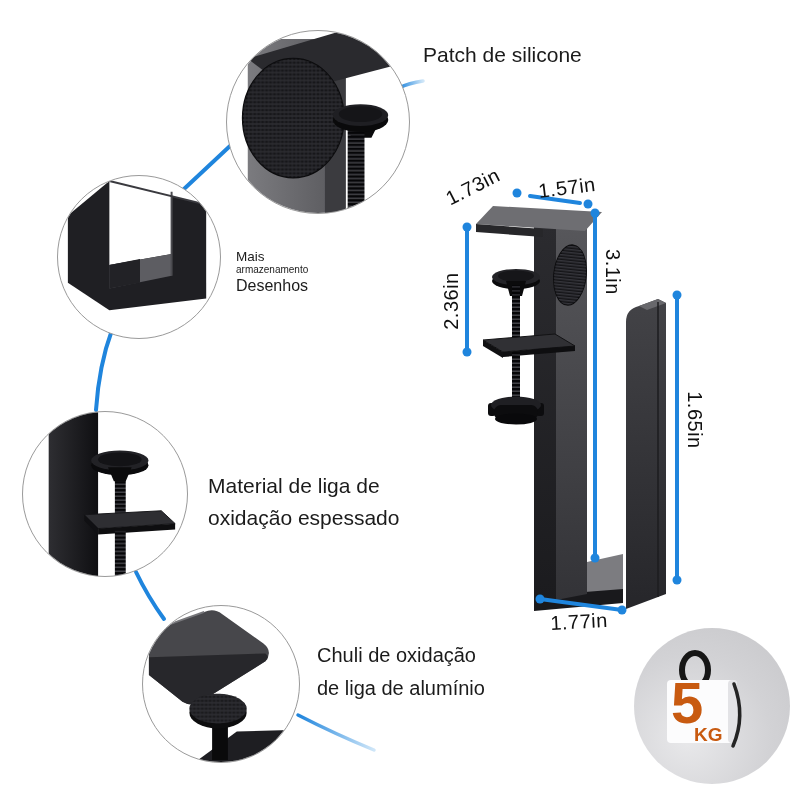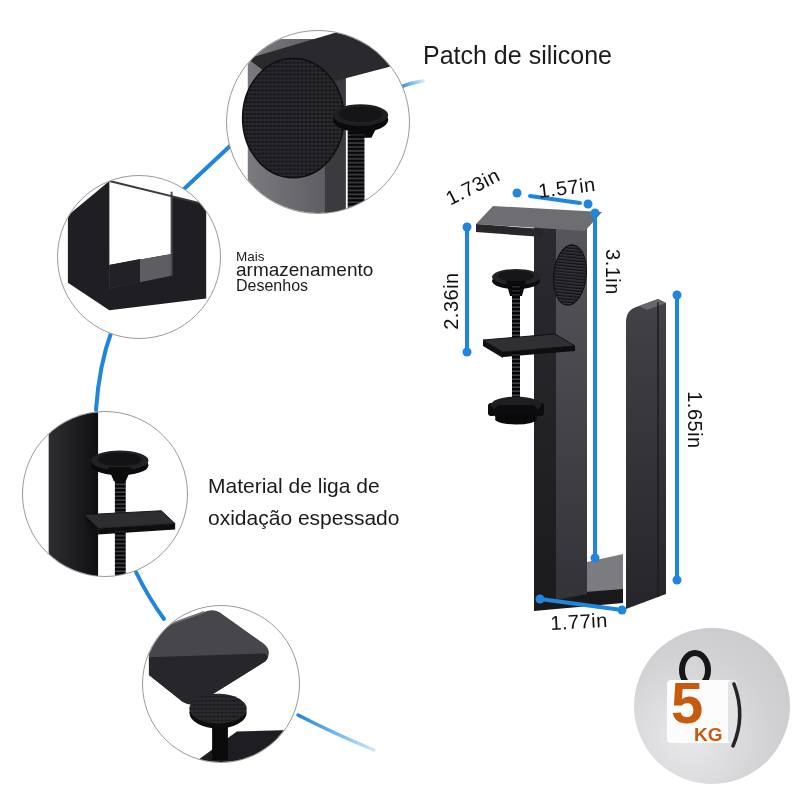--- a/index.html
+++ b/index.html
@@ -198,35 +198,39 @@
     </g>
   </svg>
 
   <div class="dim-label" style="left:473px;top:187px;transform:translate(-50%,-50%) rotate(-27deg)">1.73in</div>
   <div class="dim-label" style="left:567px;top:188px;transform:translate(-50%,-50%) rotate(-7deg)">1.57in</div>
   <div class="dim-label" style="left:451px;top:301px;transform:translate(-50%,-50%) rotate(-90deg)">2.36in</div>
   <div class="dim-label" style="left:612px;top:272px;transform:translate(-50%,-50%) rotate(90deg)">3.1in</div>
   <div class="dim-label" style="left:694px;top:420px;transform:translate(-50%,-50%) rotate(90deg)">1.65in</div>
   <div class="dim-label" style="left:579px;top:622px;transform:translate(-50%,-50%) rotate(-3deg)">1.77in</div>
 
-  <div class="abs label" style="left:423px;top:42px;font-size:25px;line-height:26px">
+  <div class="abs label" style="left:423px;top:42px;font-size:21px;line-height:26px">
     <div>Patch de silicone</div>
   </div>
 
   <div class="abs label" style="left:236px;top:250px">
     <div style="font-size:13.5px;line-height:13px">Mais</div>
-    <div style="font-size:19px;line-height:13px">armazenamento</div>
+    <div style="font-size:10px;line-height:13px">armazenamento</div>
     <div style="font-size:16px;line-height:19px">Desenhos</div>
   </div>
 
   <div class="abs label" style="left:208px;top:470px;font-size:21px;line-height:32px">
     <div>Material de liga de</div>
     <div>oxidação espessado</div>
   </div>
 
+  <div class="abs label" style="left:317px;top:639px;font-size:20px;line-height:33px">
+    <div>Chuli de oxidação</div>
+    <div>de liga de alumínio</div>
+  </div>
 
   <div class="badge">
     <svg width="156" height="156" style="position:absolute;left:0;top:0">
       <ellipse cx="61" cy="42" rx="13" ry="17" fill="none" stroke="#161616" stroke-width="6"></ellipse>
       <rect x="33" y="52" width="70" height="63" rx="4" fill="#fcfcfd"></rect>
       <rect x="94" y="52" width="9" height="63" rx="4" fill="#e3e3e6"></rect>
       <path d="M100,56 Q112,88 99,118" stroke="#242424" stroke-width="3.5" fill="none" stroke-linecap="round"></path>
     </svg>
     <div class="badge-value" style="color:#c85a10">5</div>
     <div class="badge-unit" style="color:#c85a10">KG</div>

